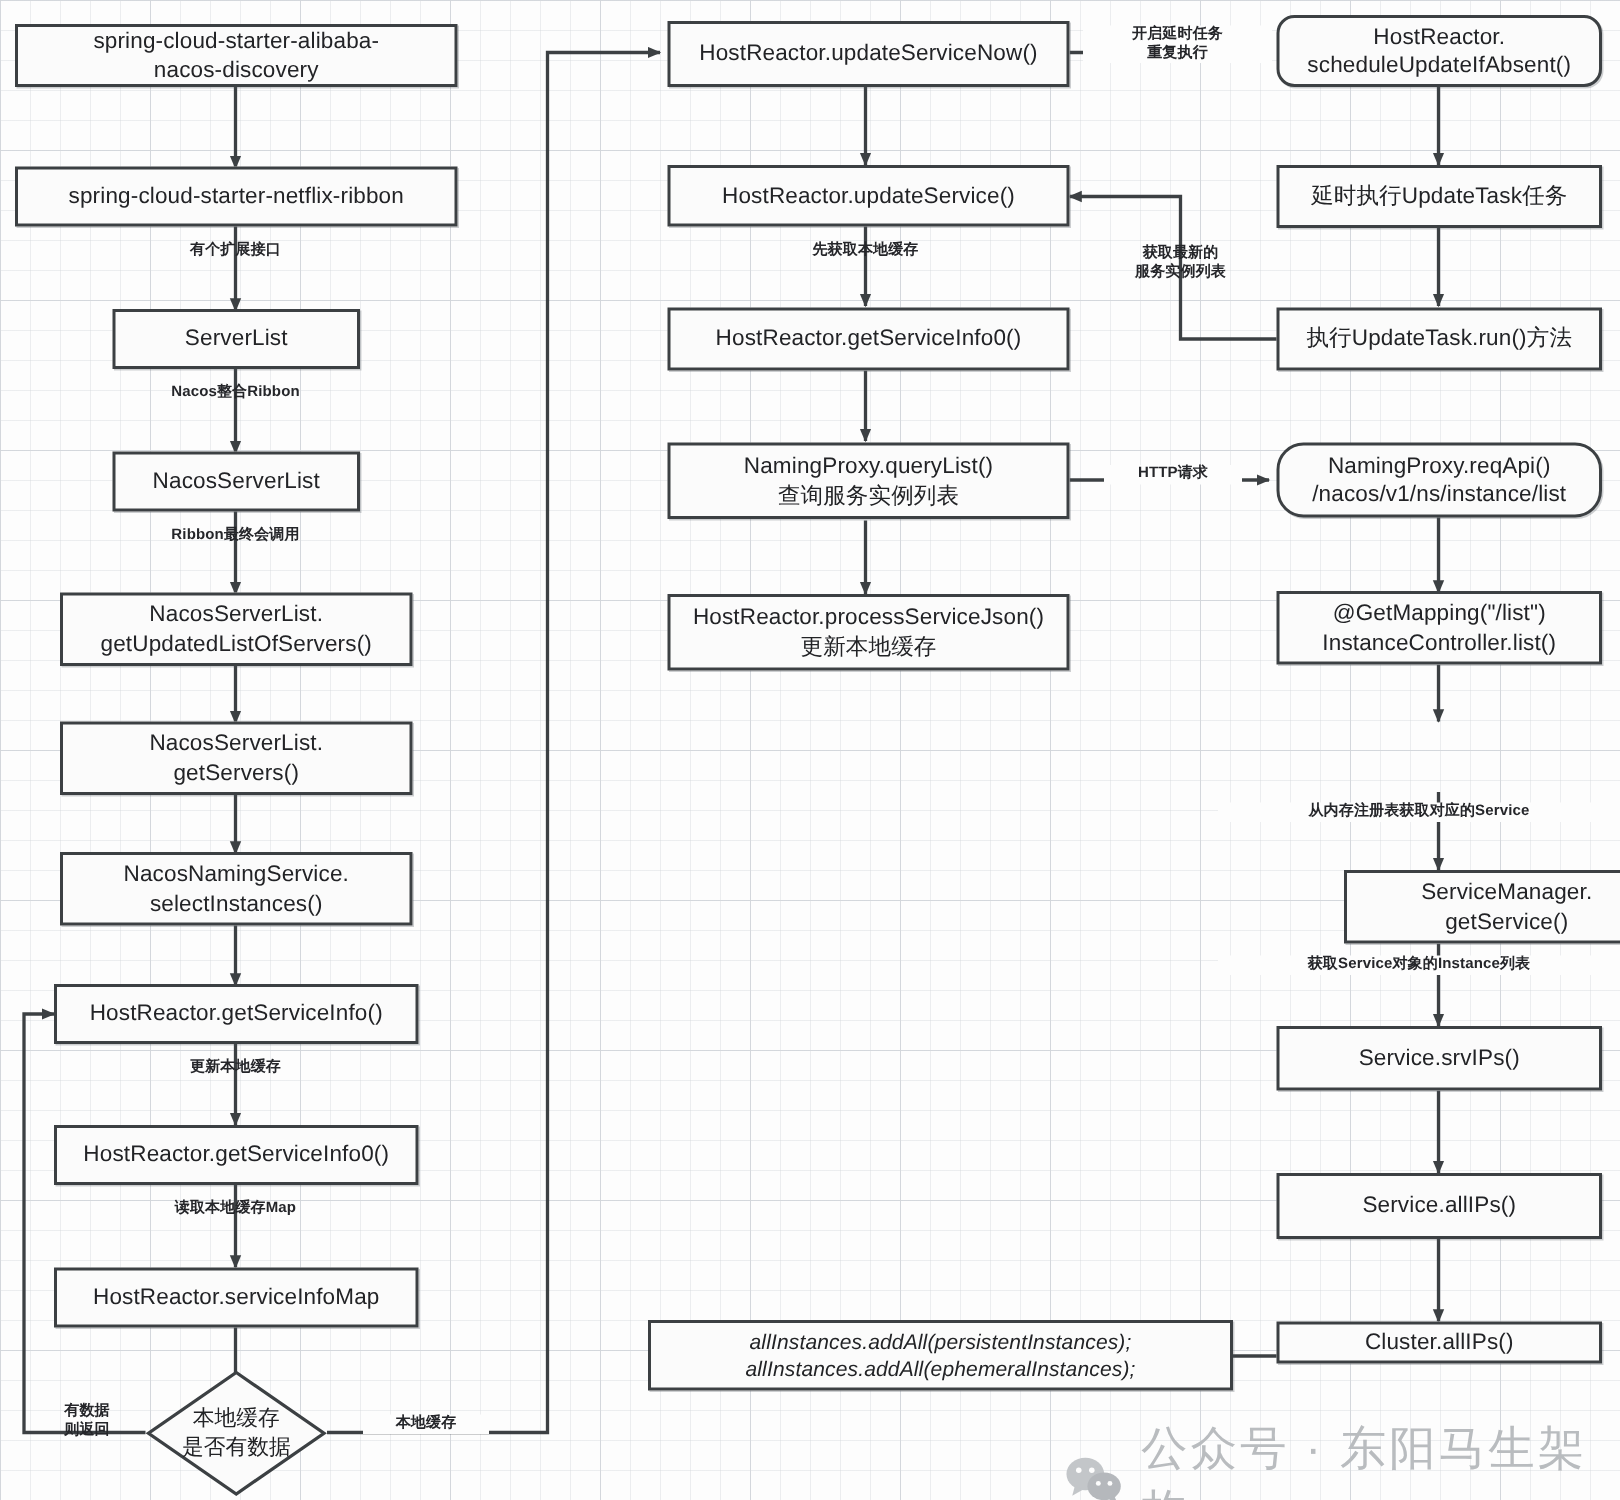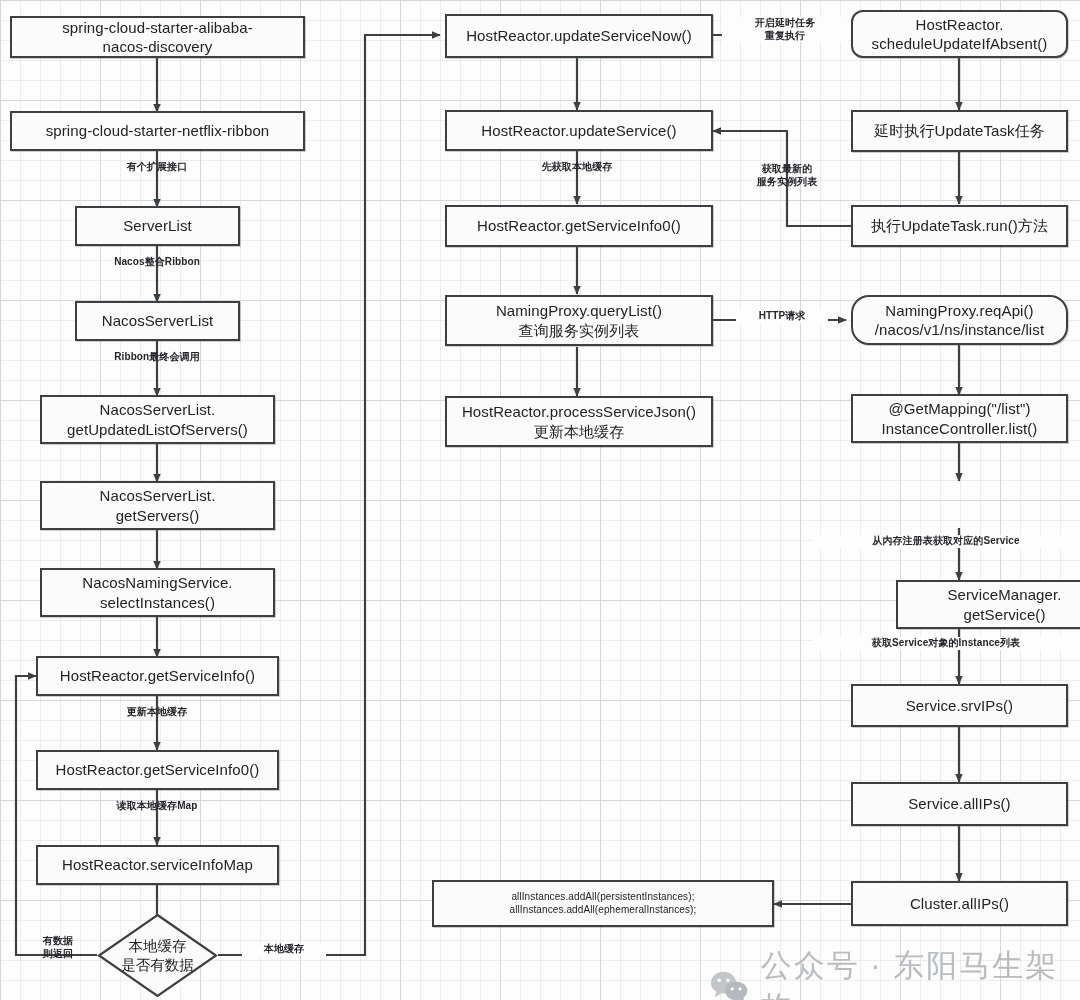--- a/index.html
+++ b/index.html
@@ -179,21 +179,21 @@
   <div class="lbl" style="left:472px;top:161px;width:210px;">先获取本地缓存</div>
 
   <div class="node" style="left:445px;top:205px;width:268px;height:42px;">HostReactor.getServiceInfo0()</div>
 
   <div class="node" style="left:445px;top:295px;width:268px;height:51px;">NamingProxy.queryList()
 查询服务实例列表</div>
 
   <div class="node" style="left:445px;top:396px;width:268px;height:51px;">HostReactor.processServiceJson()
 更新本地缓存</div>
 
-  <div class="node small" style="left:432px;top:880px;width:342px;height:47px;font-size:10px;">allInstances.addAll(persistentInstances);
+  <div class="node small" style="left:432px;top:880px;width:390px;height:47px;font-size:14px;font-style:italic;">allInstances.addAll(persistentInstances);
 allInstances.addAll(ephemeralInstances);</div>
 
   <div class="lbl bg" style="left:722px;top:17px;width:120px;">开启延时任务
 重复执行</div>
 
   <div class="node" style="left:851px;top:10px;width:217px;height:48px;border-radius:12px;">HostReactor.
 scheduleUpdateIfAbsent()</div>
 
   <div class="node" style="left:851px;top:110px;width:217px;height:42px;">延时执行UpdateTask任务</div>
 
@@ -215,21 +215,21 @@
 
   <div class="node" style="left:851px;top:580px;width:217px;height:49px;margin-left:45px;">ServiceManager.
 getService()</div>
 
   <div class="lbl bg" style="left:812px;top:637px;width:262px;">获取Service对象的Instance列表</div>
 
   <div class="node" style="left:851px;top:684px;width:217px;height:43px;">Service.srvIPs()</div>
 
   <div class="node" style="left:851px;top:782px;width:217px;height:44px;">Service.allIPs()</div>
 
-  <div class="node" style="left:851px;top:881px;width:217px;height:45px;">Cluster.allIPs()</div>
+  <div class="node" style="left:851px;top:881px;width:217px;height:28px;">Cluster.allIPs()</div>
 
   <div id="watermark" style="left:710px;top:945px;">
     <svg class="wicon" width="40" height="34" viewBox="0 0 40 34">
       <ellipse cx="14" cy="12.5" rx="13" ry="11.2" fill="#c3c6c9"></ellipse>
       <polygon points="7,20 5,27.5 12,23.5" fill="#c3c6c9"></polygon>
       <circle cx="9.5" cy="10" r="1.9" fill="#fdfdfd"></circle>
       <circle cx="18.5" cy="10" r="1.9" fill="#fdfdfd"></circle>
       <ellipse cx="27" cy="21" rx="11.5" ry="9.6" fill="#b5b8bc"></ellipse>
       <polygon points="34,27.5 36.5,33.5 30.5,30" fill="#b5b8bc"></polygon>
       <circle cx="23" cy="19" r="1.7" fill="#fdfdfd"></circle>

